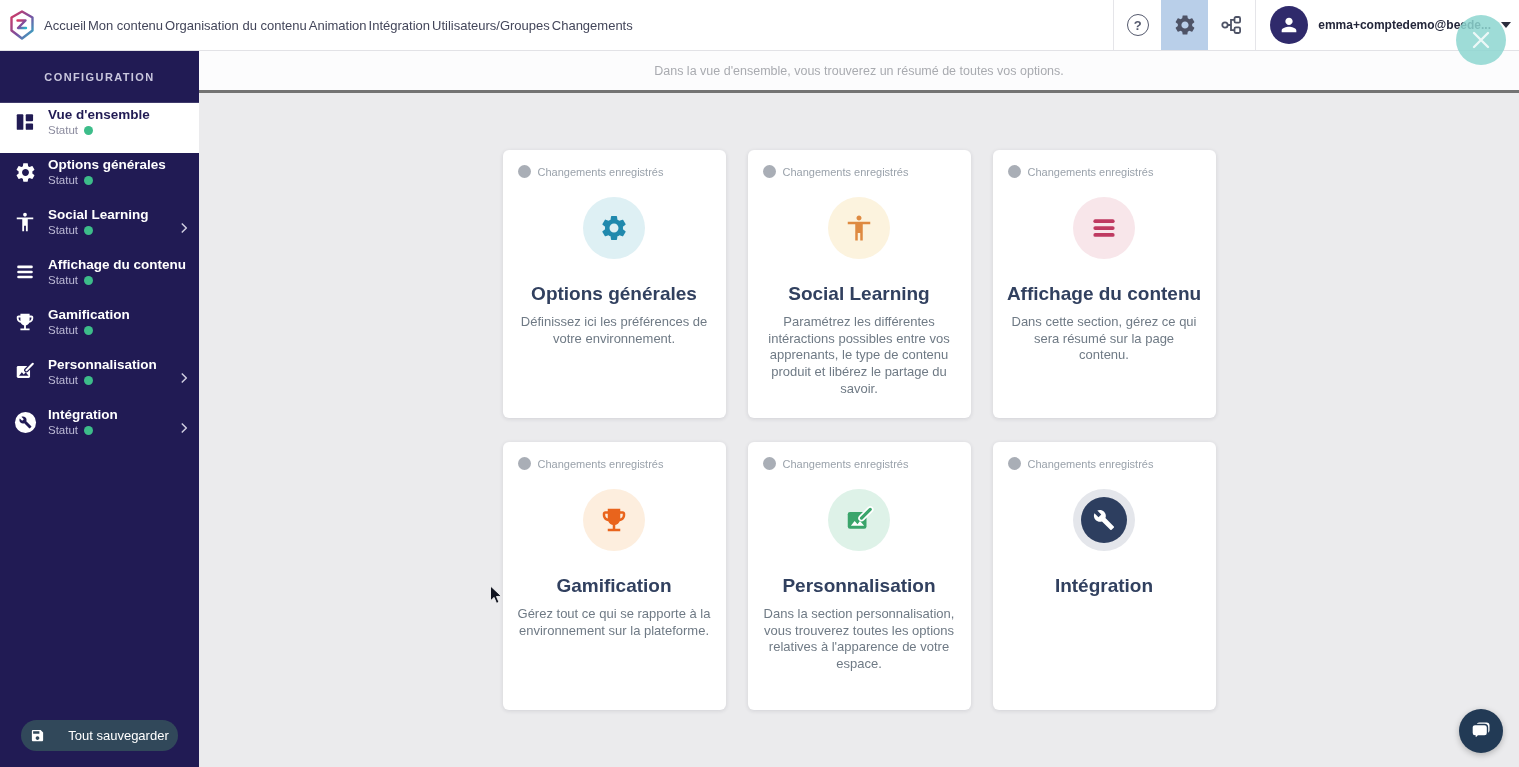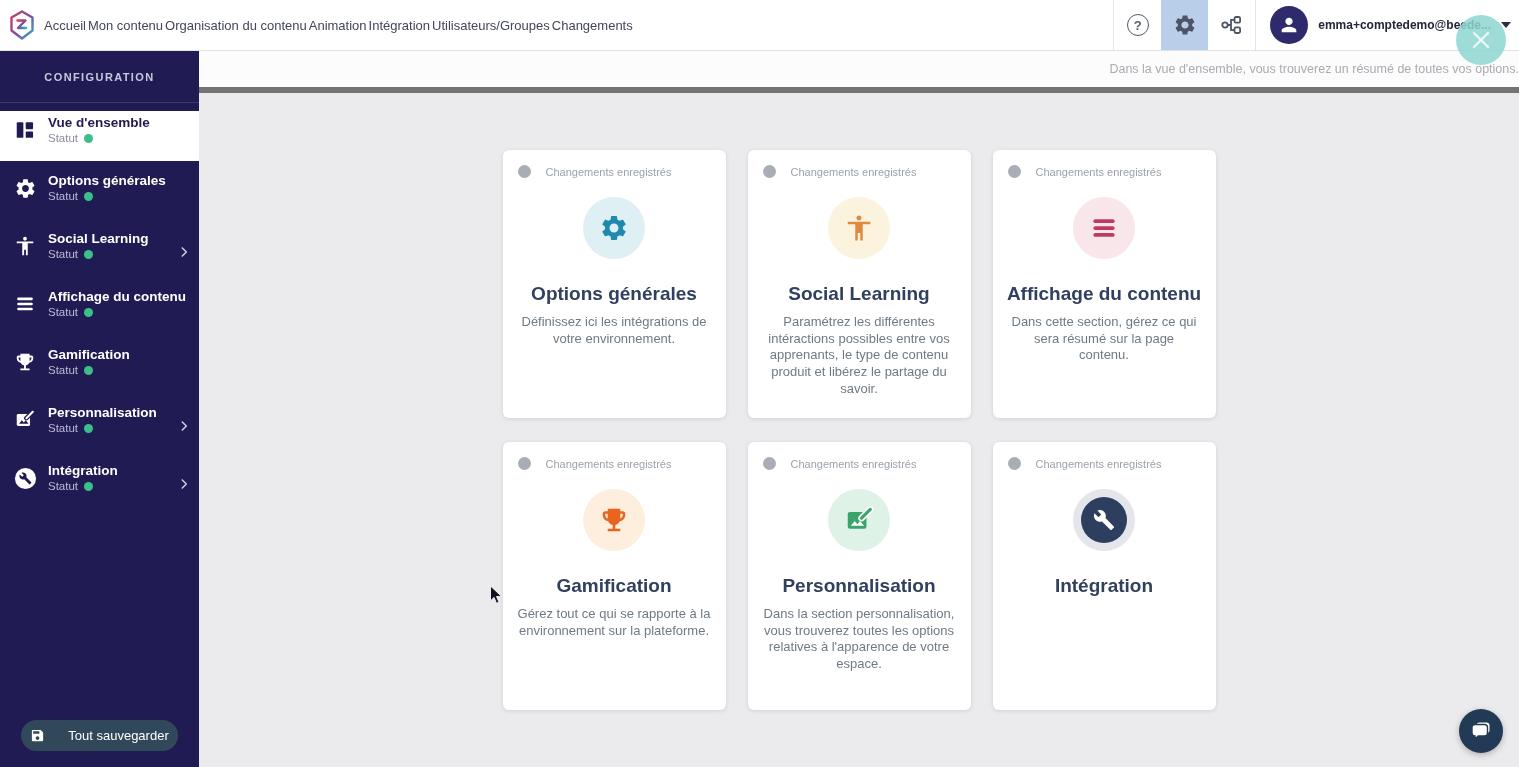--- a/index.html
+++ b/index.html
@@ -24,45 +24,45 @@
 
   
   .teal-x { position:absolute; left:1456px; top:15px; width:50px; height:50px; border-radius:50%;
             background:rgba(141,214,208,0.85); z-index:40; display:flex; align-items:center; justify-content:center; cursor:pointer; }
 
   
   .sidebar { position:absolute; top:51px; left:0; width:199px; height:716px; background:#211b54; z-index:10; }
   .side-header { height:52px; display:flex; align-items:center; justify-content:center;
                  font-size:11px; letter-spacing:1.4px; color:#c9c7de; font-weight:600;
                  border-bottom:1px solid rgba(255,255,255,0.14); }
-  .side-item { position:relative; height:50px; display:flex; align-items:center; padding:0 10px 12px 12px; cursor:pointer; color:#ffffff;margin-top:8px; }
+  .side-item { position:relative; height:50px; display:flex; align-items:center; padding:0 10px 12px 12px; cursor:pointer; color:#ffffff; }
   .side-item.active { background:#ffffff; color:#211b54; }
   .side-icon { width:26px; display:flex; justify-content:center; align-items:center; flex:0 0 auto; }
   .side-texts { margin-left:10px; display:flex; flex-direction:column; line-height:1.15; }
   .side-label { font-size:13.5px; font-weight:600; }
   .statut-row { display:flex; align-items:center; margin-top:2px; }
   .statut-label { font-size:11.5px; color:#bdbad6; }
   .side-item.active .statut-label { color:#8b8b9e; }
   .statut-dot { width:9px; height:9px; border-radius:50%; background:#3dbd8a; margin-left:6px; }
   .side-chevron { position:absolute; right:8px; top:50%; transform:translateY(-50%); display:flex; }
 
   .save-btn { position:absolute; left:21px; bottom:16px; width:157px; height:31px; border-radius:16px;
               background:#31485a; border:none; color:#ffffff; font-size:13px; font-family:inherit;
               display:flex; align-items:center; justify-content:center; gap:23px; cursor:pointer; }
 
   
   .main { position:absolute; top:51px; left:199px; width:1320px; height:716px; background:#ebebed; }
-  .banner { height:42px; background:#fcfcfd; border-bottom:6px solid #737373;
-            display:flex; align-items:center; justify-content:flex-end; }
+  .banner { height:42px; background:#fcfcfd; border-bottom:3px solid #737373;
+            display:flex; align-items:center; justify-content:center; }
   .banner-text { font-size:12.5px; color:#a9abb0; }
 
   .cards { width:713px; margin:57px auto 0; display:grid; grid-template-columns:repeat(3,223px); gap:24px 22px; }
   .card { width:223px; height:268px; background:#ffffff; border-radius:6px;
           box-shadow:0 1px 4px rgba(40,40,60,0.13); position:relative; cursor:pointer; }
-  .badge-row { display:flex; align-items:center; padding:15px 0 0 15px;gap:8px; }
+  .badge-row { display:flex; align-items:center; padding:15px 0 0 15px; }
   .badge-dot { width:13px; height:13px; border-radius:50%; background:#a9aeb6; flex:0 0 auto; }
   .badge-text { font-size:11px; color:#9aa2ab; margin-left:7px; }
   .icon-circle { width:62px; height:62px; border-radius:50%; margin:19px auto 0;
                  display:flex; align-items:center; justify-content:center; }
   .icon-inner { width:46px; height:46px; border-radius:50%; display:flex; align-items:center; justify-content:center; }
   .card-title { text-align:center; margin-top:24px; font-size:19px; font-weight:600; color:#31405f; }
   .card-desc { text-align:center; margin-top:9px; padding:0 15px; font-size:13px; line-height:1.28; color:#6f7a85; }
 
   .c1 .icon-circle { background:#def0f4; }
   .c2 .icon-circle { background:#fcf3de; }
@@ -293,21 +293,21 @@
       <div class="badge-row">
         <span class="badge-dot"></span>
         <span class="badge-text">Changements enregistrés</span>
       </div>
       <div class="icon-circle">
         <svg width="30" height="30" viewBox="0 0 24 24">
             <path fill="#2089ad" d="M19.14,12.94c0.04-0.3,0.06-0.61,0.06-0.94c0-0.32-0.02-0.64-0.07-0.94l2.03-1.58c0.18-0.14,0.23-0.41,0.12-0.61l-1.92-3.32c-0.12-0.22-0.37-0.29-0.59-0.22l-2.39,0.96c-0.5-0.38-1.03-0.7-1.62-0.94L14.4,2.81c-0.04-0.24-0.24-0.41-0.48-0.41h-3.84c-0.24,0-0.43,0.17-0.47,0.41L9.25,5.35C8.66,5.59,8.12,5.92,7.63,6.29L5.24,5.33c-0.22-0.08-0.47,0-0.59,0.22L2.74,8.87C2.62,9.08,2.66,9.34,2.86,9.48l2.03,1.58C4.84,11.36,4.8,11.69,4.8,12s0.02,0.64,0.07,0.94l-2.03,1.58c-0.18,0.14-0.23,0.41-0.12,0.61l1.92,3.32c0.12,0.22,0.37,0.29,0.59,0.22l2.39-0.96c0.5,0.38,1.03,0.7,1.62,0.94l0.36,2.54c0.05,0.24,0.24,0.41,0.48,0.41h3.84c0.24,0,0.44-0.17,0.47-0.41l0.36-2.54c0.59-0.24,1.13-0.56,1.62-0.94l2.39,0.96c0.22,0.08,0.47,0,0.59-0.22l1.92-3.32c0.12-0.22,0.07-0.47-0.12-0.61L19.14,12.94z M12,15.6c-1.98,0-3.6-1.62-3.6-3.6s1.62-3.6,3.6-3.6s3.6,1.62,3.6,3.6S13.98,15.6,12,15.6z"></path>
           </svg>
       </div>
       <div class="card-title">Options générales</div>
-      <div class="card-desc">Définissez ici les intégrations de votre environnement.</div>
+      <div class="card-desc">Définissez ici les préférences de votre environnement.</div>
     </div>
 
     <div class="card c2">
       <div class="badge-row">
         <span class="badge-dot"></span>
         <span class="badge-text">Changements enregistrés</span>
       </div>
       <div class="icon-circle">
         <svg width="30" height="30" viewBox="0 0 24 24">
             <path fill="#de8a41" d="M12 2c1.1 0 2 .9 2 2s-.9 2-2 2-2-.9-2-2 .9-2 2-2zm9 7h-6v13h-2v-6h-2v6H9V9H3V7h18v2z"></path>

